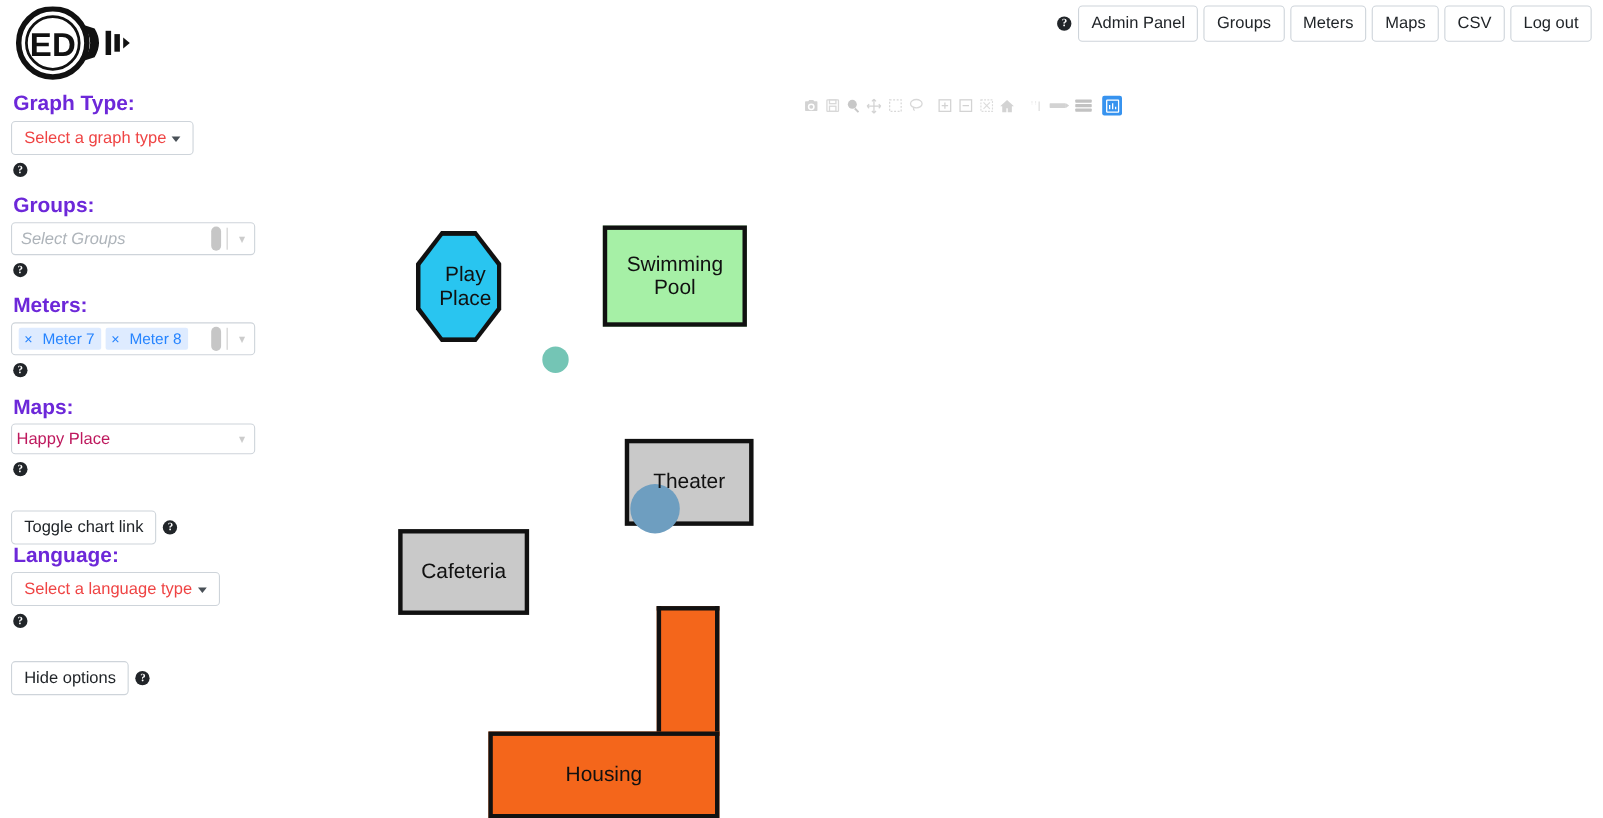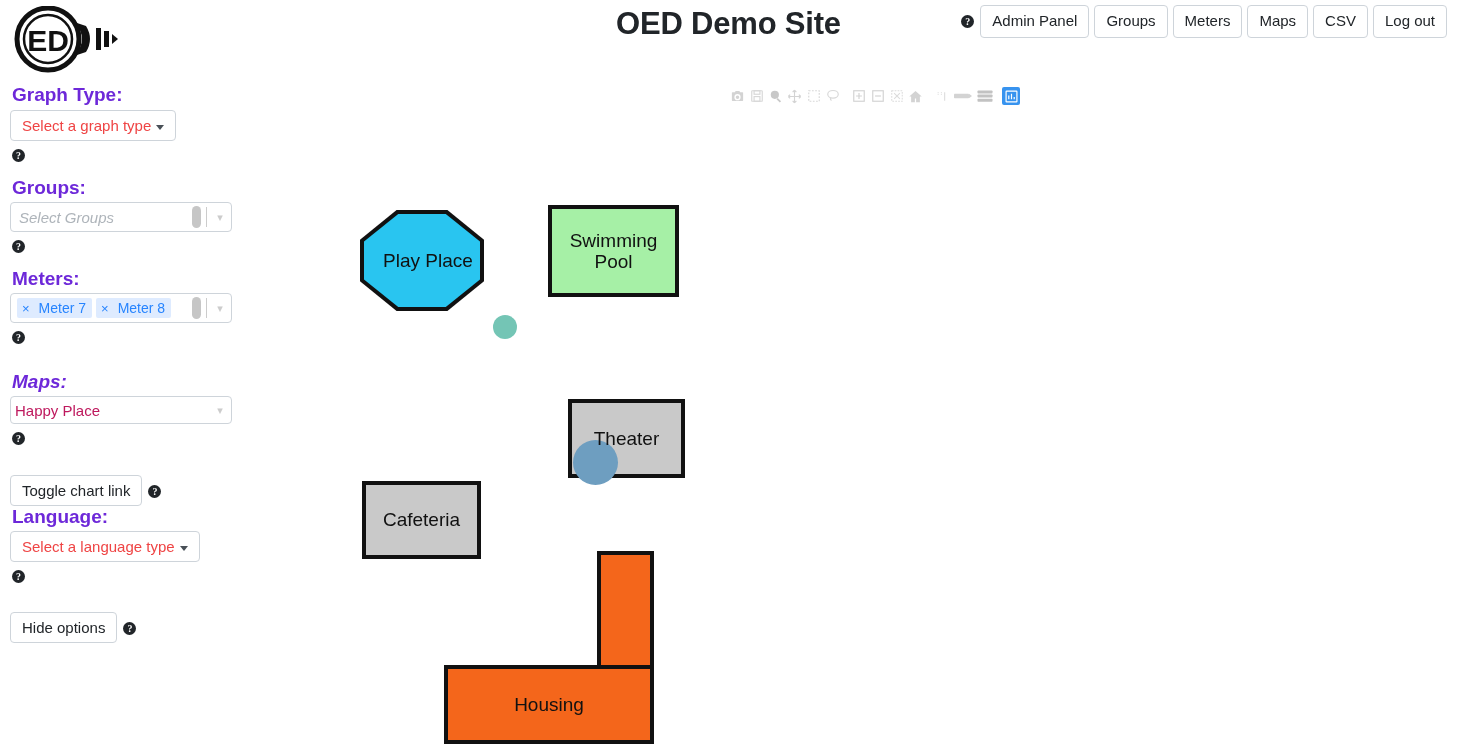--- a/index.html
+++ b/index.html
@@ -222,21 +222,20 @@
       <circle cx="40" cy="33" r="31" fill="none" stroke="#111" stroke-width="5"></circle>
       <circle cx="40" cy="33" r="24" fill="none" stroke="#111" stroke-width="2.5"></circle>
       <text x="40" y="45" text-anchor="middle" font-family="Liberation Sans, sans-serif" font-size="30" font-weight="bold" fill="#111">ED</text>
       <path d="M66 16 Q82 33 66 50 L78 46 Q86 33 78 20 Z" fill="#111"></path>
       <rect x="88" y="22" width="5" height="22" fill="#111"></rect>
       <rect x="96" y="25" width="5" height="16" fill="#111"></rect>
       <path d="M104 28 L110 33 L104 38 Z" fill="#111"></path>
     </svg>
   </div>
 
-  <div class="site-title">OED Demo Site</div>
 
   <div class="nav">
     <span class="nav-help">
       <span class="help-icon">?</span>
     </span>
     <span class="nav-btn">Admin Panel</span>
     <span class="nav-btn">Groups</span>
     <span class="nav-btn">Meters</span>
     <span class="nav-btn">Maps</span>
     <span class="nav-btn">CSV</span>
@@ -283,21 +282,21 @@
         <span class="scroll-thumb"></span>
         <span class="sep"></span>
         <span class="dd-arrow">▾</span>
       </span>
     </div>
     <div class="help-row" style="margin-top:5px;">
       <span class="help-icon">?</span>
     </div>
 
     
-    <div class="field-label" style="margin-top:25px;font-style:italic;">Maps:</div>
+    <div class="field-label" style="margin-top:14px;">Maps:</div>
     <div class="maps-select">
       <span class="select-single-value">Happy Place</span>
       <span class="select-indicators">
         <span class="dd-arrow">▾</span>
       </span>
     </div>
     <div class="help-row" style="margin-top:5px;">
       <span class="help-icon">?</span>
     </div>
 
@@ -403,21 +402,21 @@
     <span class="mb-btn mb-active" style="margin-left:6px; width:18px; height:18px;">
       <svg width="13" height="13" viewBox="0 0 24 24" fill="none" stroke="#ffffff" stroke-width="2.2">
         <rect x="2" y="2" width="20" height="20" rx="1"></rect>
         <path d="M7 17V10M12 17V7M17 17v-4"></path>
       </svg>
     </span>
   </div>
 
   <div class="map-area">
 
-    <div class="octagon" style="left:360px; top:100px; width:124px; height:101px; background:#111111;padding-left:12px;">
+    <div class="octagon" style="left:378px; top:100px; width:78px; height:101px; background:#111111;padding-left:12px;">
       <div class="octagon-inner" style="background:#29c5f0;"></div>
       <span class="octagon-label">Play Place</span>
     </div>
 
     <div class="shape" style="left:548px; top:95px; width:131px; height:92px; background:#a6f0a6;">
       <span>Swimming Pool</span>
     </div>
 
     <div class="marker" style="left:493px; top:205px; width:24px; height:24px; background:#74c5b5;"></div>
 

